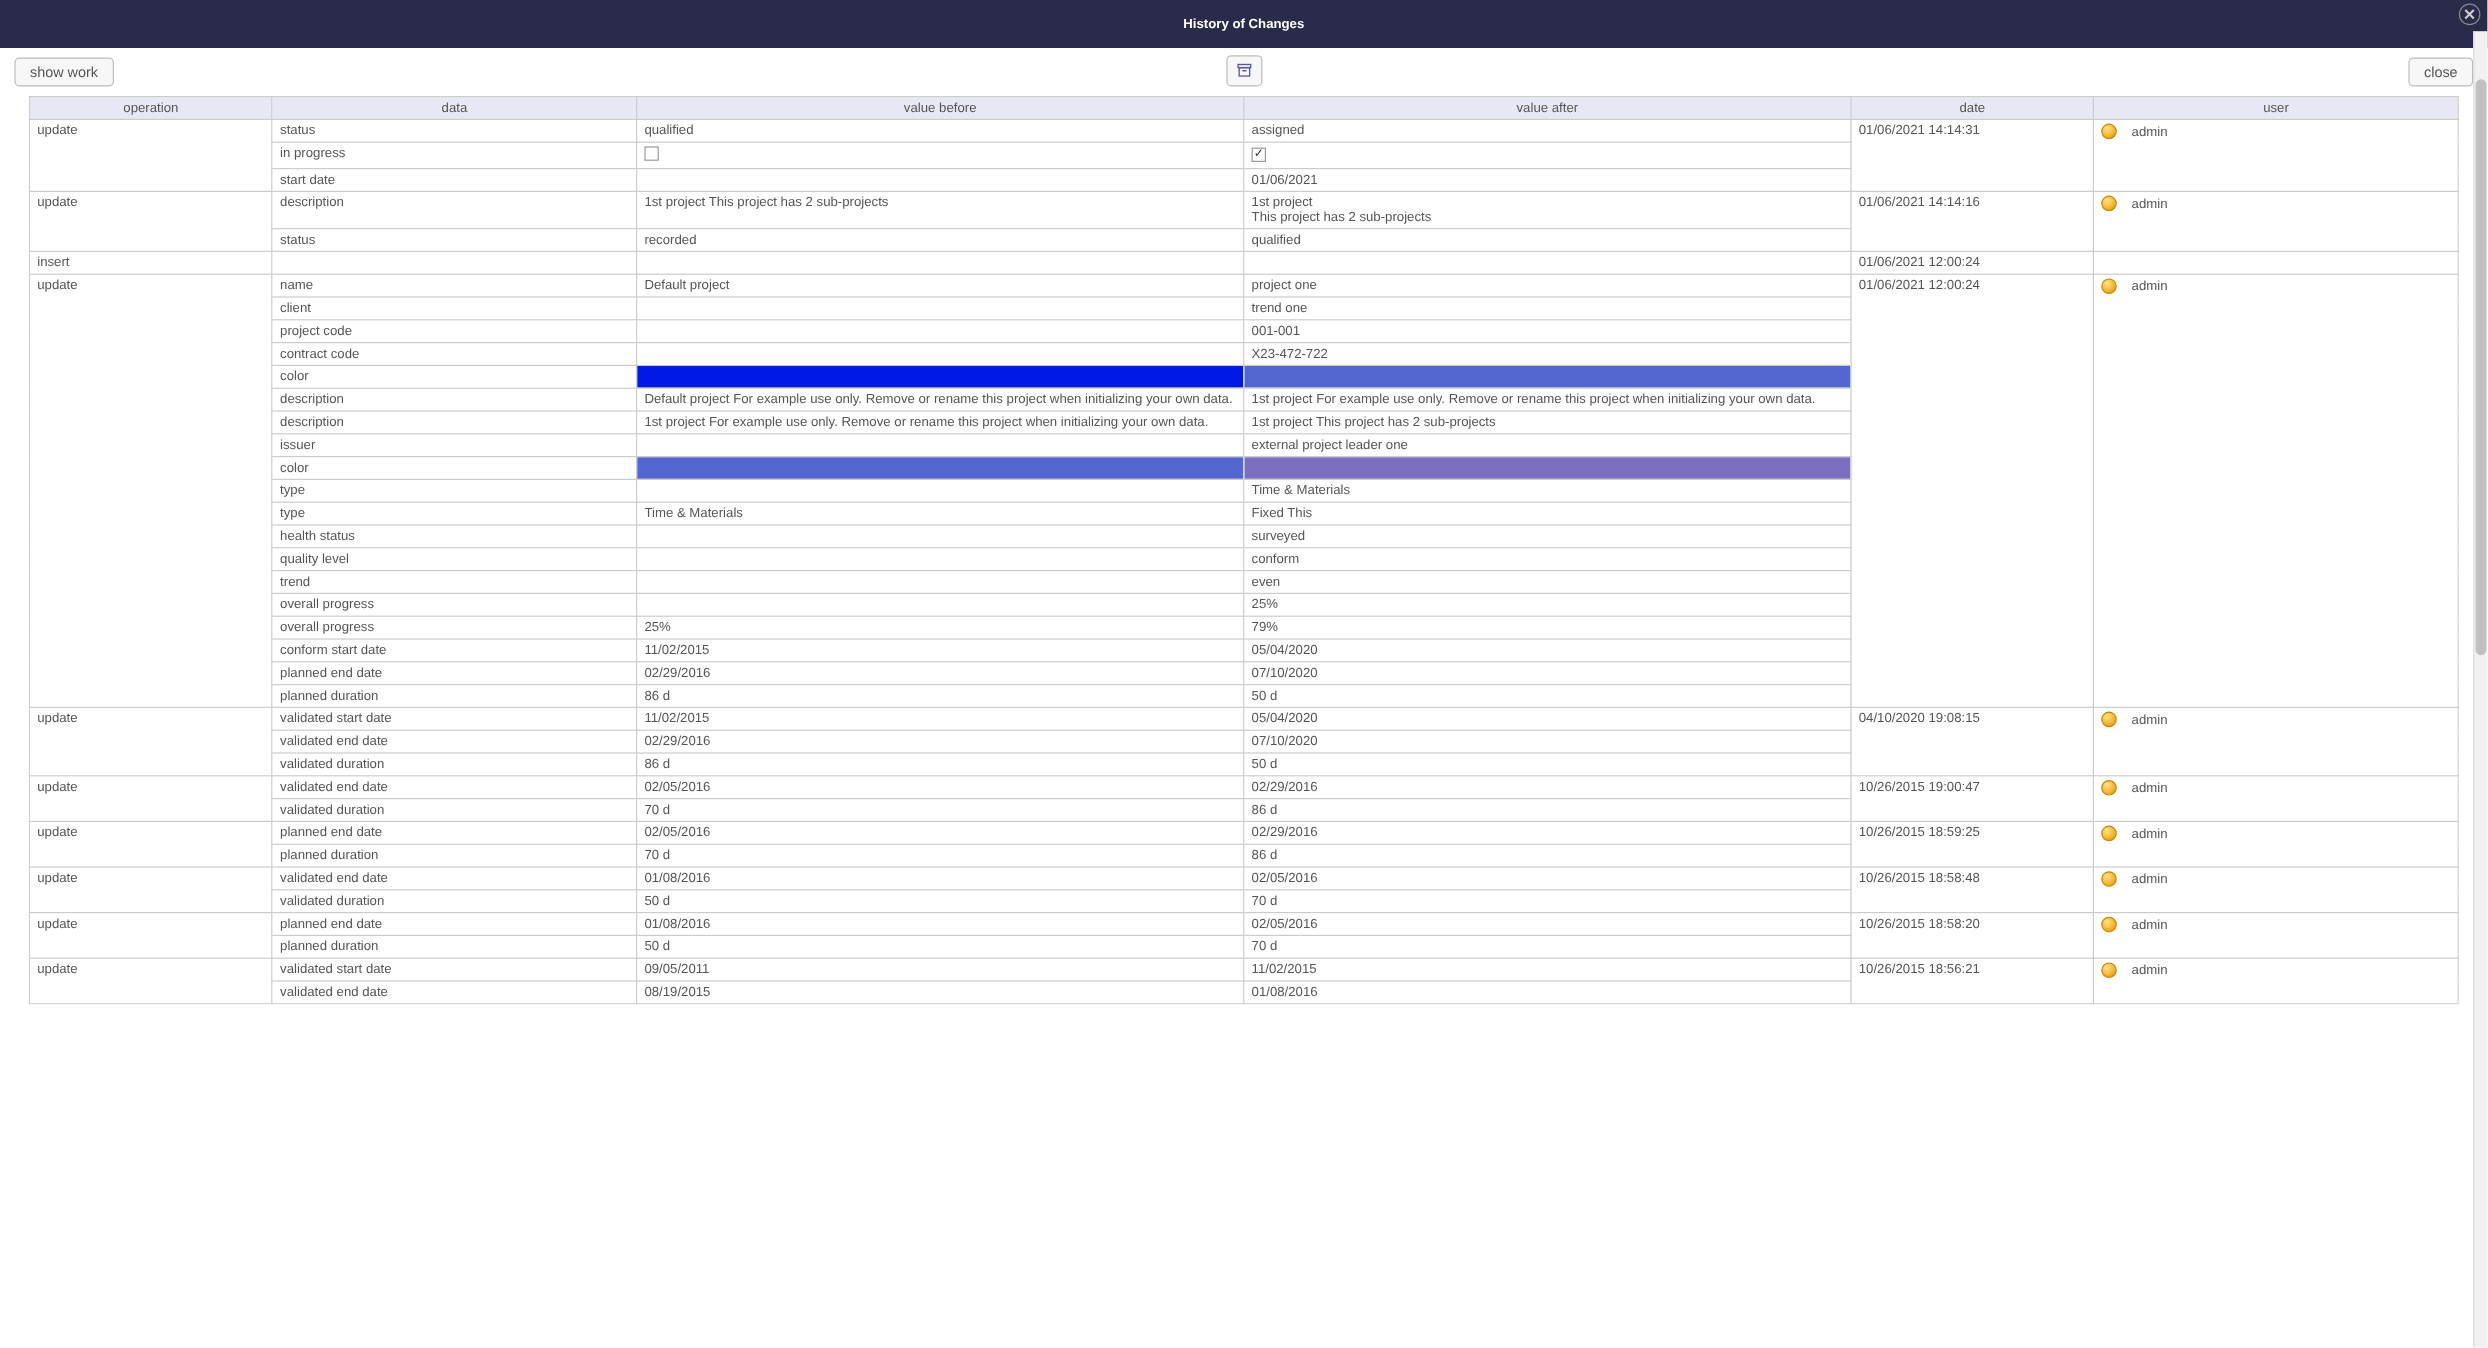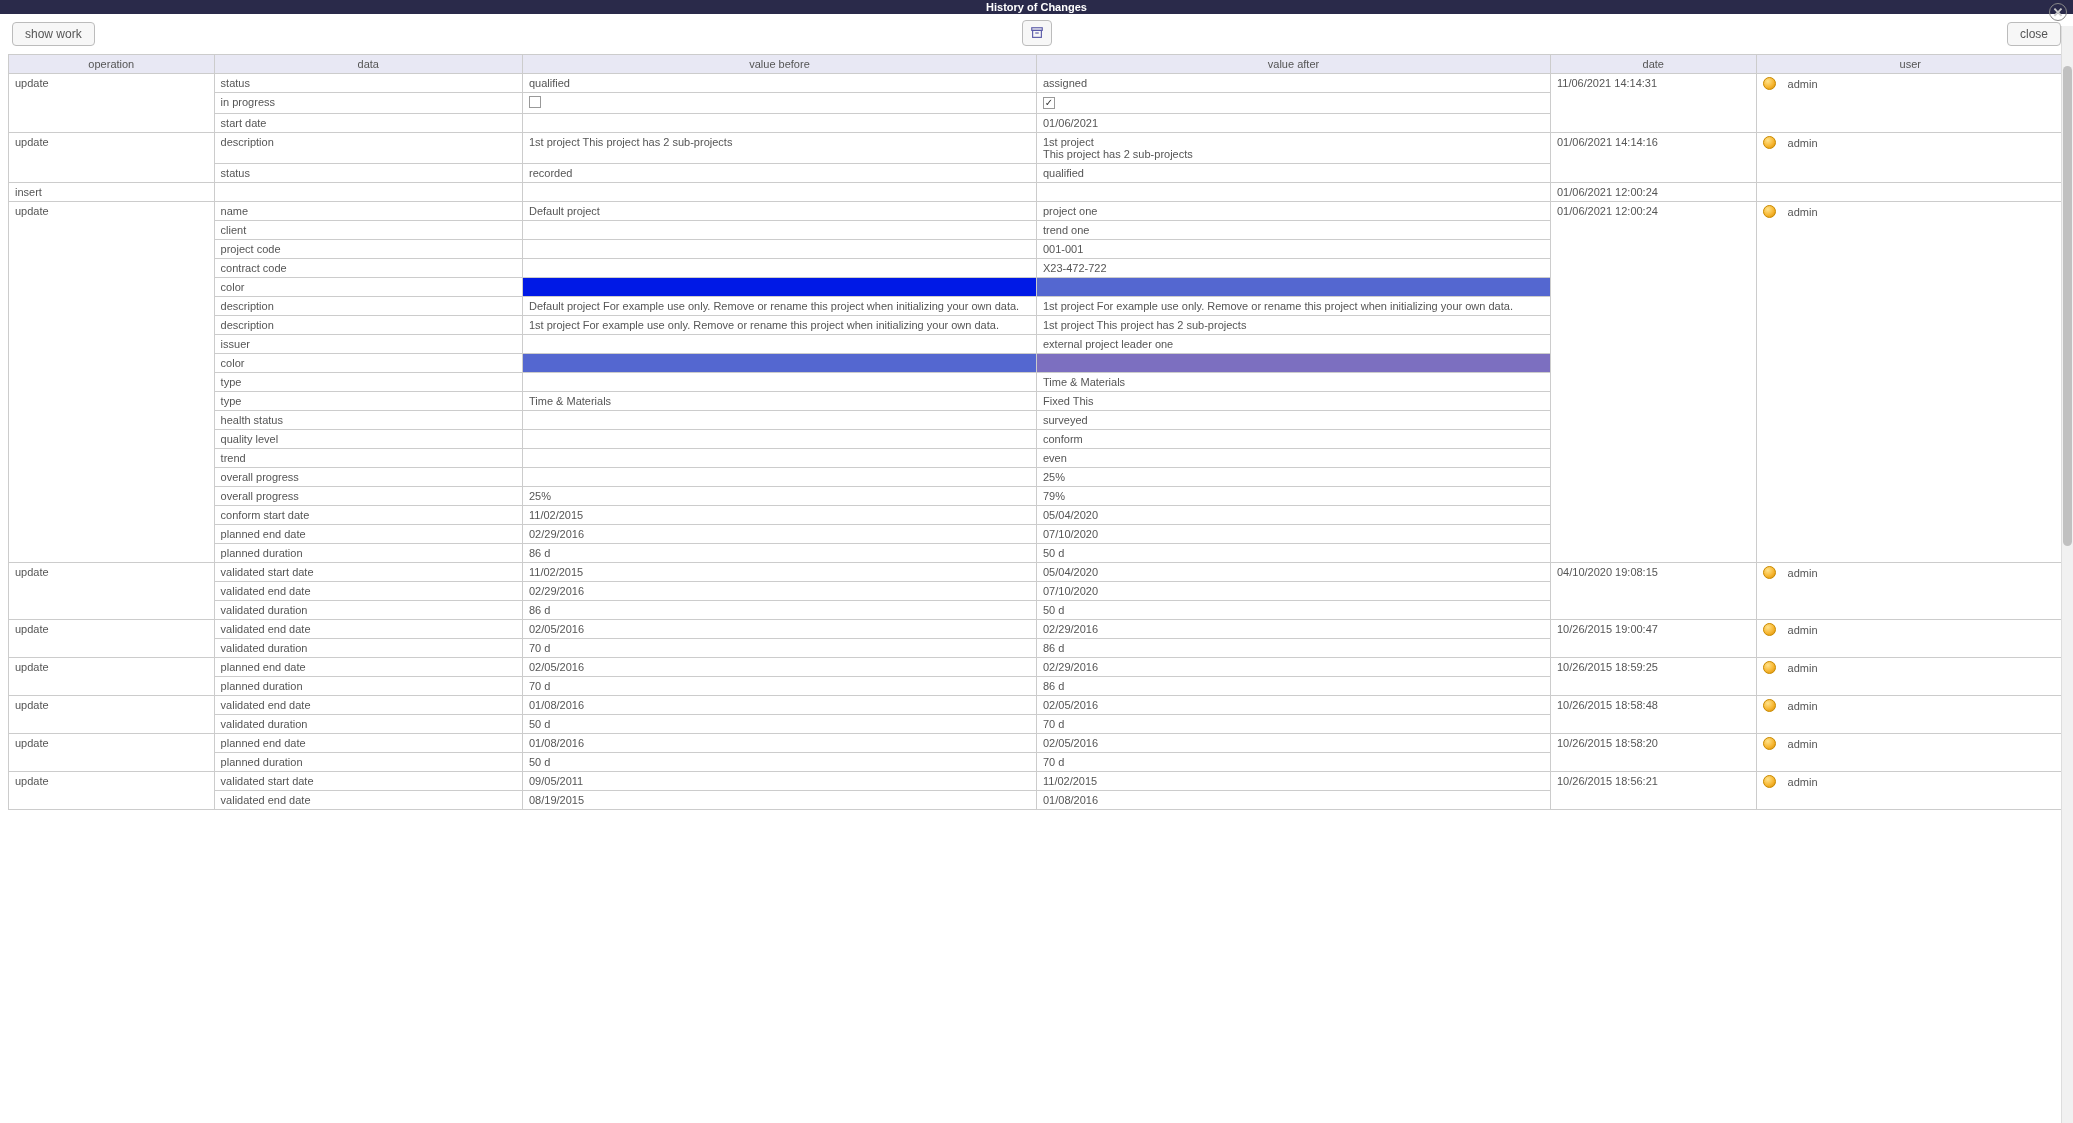--- a/index.html
+++ b/index.html
@@ -8,21 +8,21 @@
     padding: 0;
     font-family: Arial, Helvetica, sans-serif;
     font-size: 11px;
     background: #fff;
     color: #333;
     width: 2073px;
   }
   .titlebar {
     background: #2a2a4a;
     color: #fff;
-    height: 14px;
+    height: 40px;
     display: flex;
     align-items: center;
     justify-content: center;
     position: relative;
     font-weight: bold;
   }
   .titlebar .close-x {
     position: absolute;
     right: 6px;
     top: 3px;
@@ -67,21 +67,21 @@
     border-radius: 4px;
     width: 30px;
     height: 26px;
     display: inline-flex;
     align-items: center;
     justify-content: center;
     cursor: pointer;
     color: #5a5aa8;
   }
   .grid-wrap {
-    margin: 0 8px;
+    margin: 0 24px;
     overflow-x: auto;
   }
   table.grid {
     border-collapse: collapse;
     width: 100%;
     table-layout: fixed;
   }
   table.grid th {
     background: #e8e8f4;
     color: #555;
@@ -191,21 +191,21 @@
         <th>date</th>
         <th>user</th>
       </tr>
     </thead>
     <tbody id="grid-body">
         <tr>
           <td rowspan="3">update</td>
           <td>status</td>
           <td>qualified</td>
           <td>assigned</td>
-          <td rowspan="3">11/06/2021 14:14:31</td>
+          <td rowspan="3">01/06/2021 14:14:31</td>
           <td rowspan="3"><span class="usercell">
               <span class="avatar"></span>
               <span>admin</span>
             </span></td>
         </tr>
         <tr>
           <td>in progress</td>
           <td><span class="chk"></span></td>
           <td><span class="chk">✓</span></td>
         </tr>

